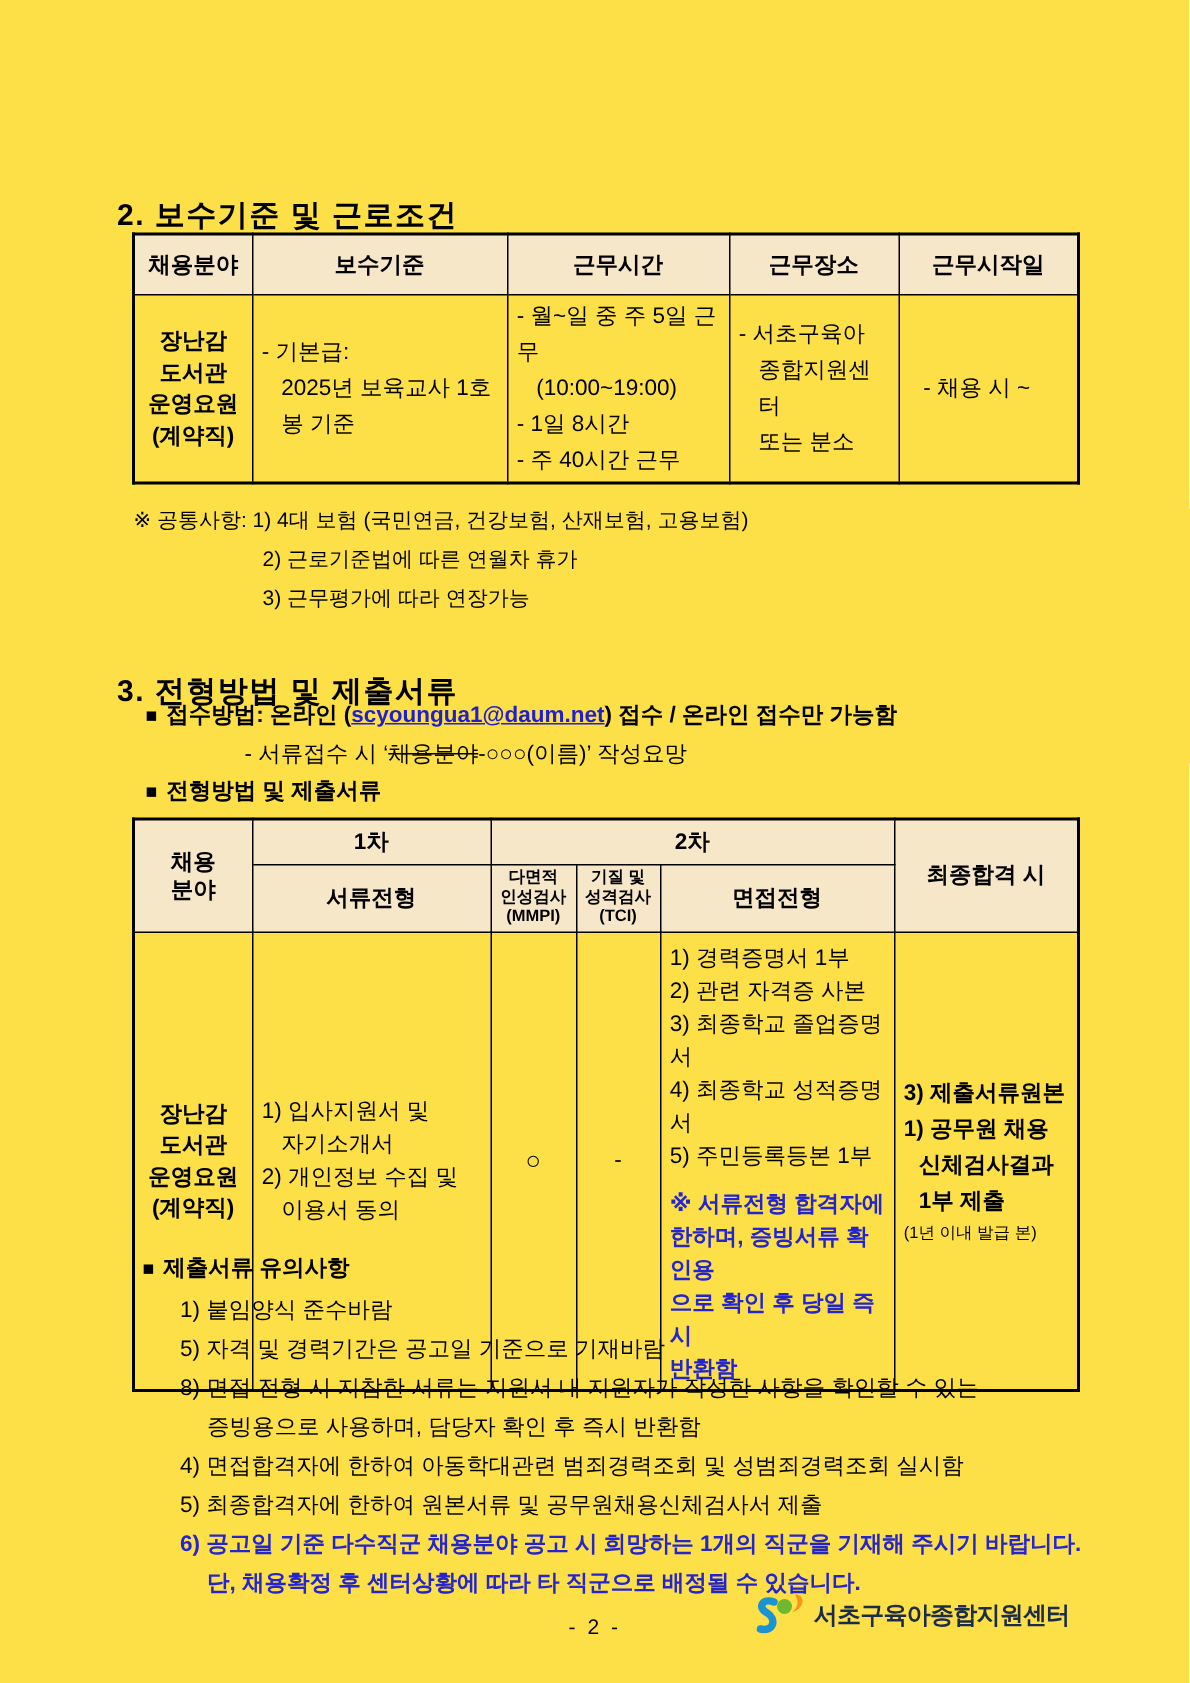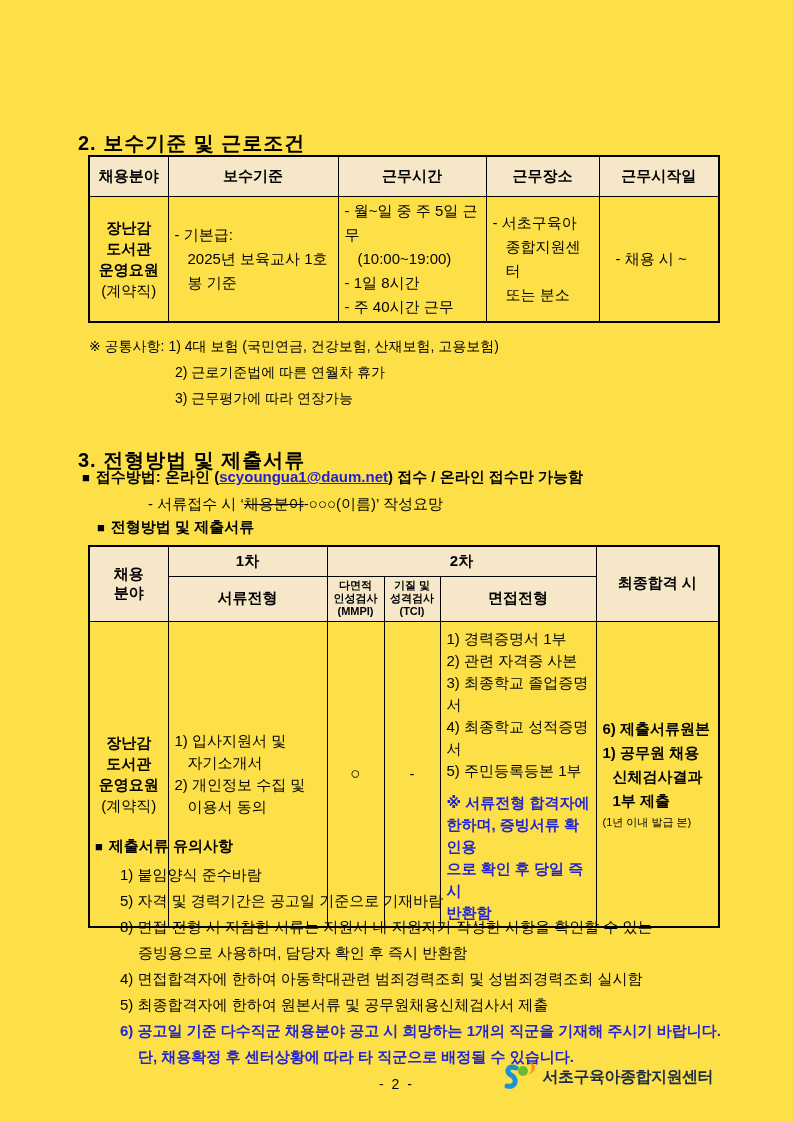--- a/index.html
+++ b/index.html
@@ -15,34 +15,34 @@
   .t1{position:absolute;left:88px;top:155px;width:630px;}
   .t1 .hrow{height:40px;}
   .t1 .brow{height:115px;}
   .t2{position:absolute;left:88px;top:545px;width:630px;}
   .t2 .hrow1{height:30px;}
   .t2 .hrow2{height:45px;}
   .t2 .brow{height:213px;}
   .small-head{font-size:11px;line-height:13px;padding:1px;}
   .cell-center{text-align:center;}
   .cat b{display:block;line-height:21px;}
-  .cat span{display:block;line-height:21px;font-weight:400;}
+  .cat span{display:block;line-height:21px;font-weight:700;}
   .line{line-height:24px;}
   .ind{padding-left:13px;}
   .t2 .line{line-height:22px;}
   .blue{color:#2425CE;font-weight:700;}
   .note-gap{margin-top:10px;}
   .final b{display:block;line-height:24px;}
   .final .ind2{padding-left:10px;}
   .final .tiny{font-size:11px;font-weight:400;line-height:18px;}
   .mark{font-size:17px;}
   
   .common{position:absolute;left:89px;top:333px;font-size:14px;line-height:26px;}
   .common .cont{padding-left:86px;}
-  .apply{position:absolute;left:82px;top:464px;font-size:15px;line-height:26px;}
+  .apply{position:absolute;left:97px;top:464px;font-size:15px;line-height:26px;}
   .apply .l2{padding-left:66px;}
   .bullet{font-size:13px;margin-right:6px;}
   a.email{color:#1F1FD0;text-decoration:underline;}
   .struck{text-decoration:line-through;}
   .methods-line{position:absolute;left:97px;top:518px;font-size:15px;font-weight:700;}
   .subnotes{position:absolute;left:95px;top:833px;font-size:15px;line-height:26px;}
   .subnotes .head{font-weight:700;margin-bottom:2px;}
   .subnotes .item{padding-left:25px;}
   .subnotes .wrap{padding-left:43px;}
   .subnotes .blue-item{color:#2425CE;font-weight:700;}
@@ -177,21 +177,21 @@
         <div class="line">2) 관련 자격증 사본</div>
         <div class="line">3) 최종학교 졸업증명서</div>
         <div class="line">4) 최종학교 성적증명서</div>
         <div class="line">5) 주민등록등본 1부</div>
         <div class="line blue note-gap">※ 서류전형 합격자에</div>
         <div class="line blue">한하며, 증빙서류 확인용</div>
         <div class="line blue">으로 확인 후 당일 즉시</div>
         <div class="line blue">반환함</div>
       </td>
       <td class="final">
-        <b>6) 제출서류원본</b>
+        <b>3) 제출서류원본</b>
         <b>1) 공무원 채용</b>
         <b class="ind2">신체검사결과</b>
         <b class="ind2">1부 제출</b>
         <div class="tiny">(1년 이내 발급 본)</div>
       </td>
     </tr>
   </tbody>
     </table>
 
   <div class="subnotes">

